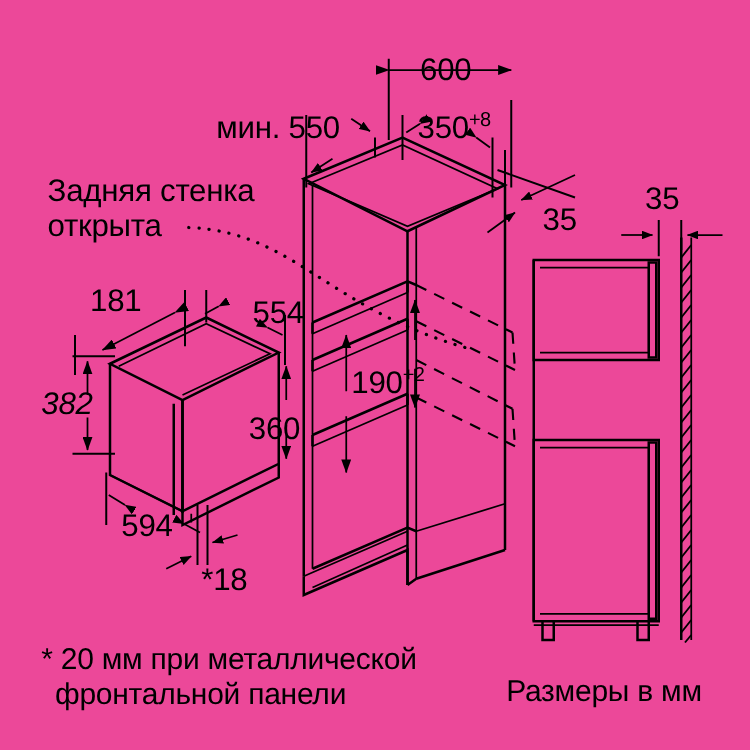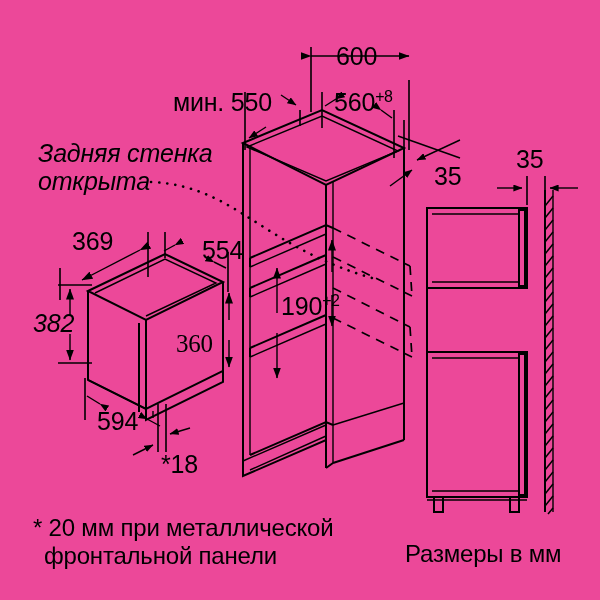--- a/index.html
+++ b/index.html
@@ -35,21 +35,21 @@
   
   .lbl {
     position: absolute;
     color: #000000;
     font-family: "Liberation Sans", sans-serif;
     white-space: nowrap;
     line-height: 1.16;
     letter-spacing: -0.2px;
   }
   .dim   { font-size: 25px; }
-  .note  { font-size: 25px; font-style: italic; }
+  .note  { font-size: 25px; }
   .foot  { font-size: 24px; text-align: right; }
   .sup   { font-size: 16px; vertical-align: super; letter-spacing: -0.5px; }
 </style>
 </head>
 <body>
 
 <div id="page">
 
   <svg class="drawing" viewBox="0 0 600 600">
 
@@ -257,38 +257,38 @@
       <path class="ln-ext" d="M527,176 L527,205"></path>
       <path class="ln-ext" d="M545,176 L545,200"></path>
       <path class="ln-thin" d="M497,188 L522,188" marker-end="url(#ahs)"></path>
       <path class="ln-thin" d="M578,188 L550,188" marker-end="url(#ahs)"></path>
     </g>
 
   </svg>
 
   <div class="lbl dim" style="left:336px; top:42px;">600</div>
 
-  <div class="lbl dim" style="left:334px; top:88px;"><span>560</span><span class="sup">+8</span></div>
+  <div class="lbl dim" style="left:334px; top:88px;"><span>350</span><span class="sup">+8</span></div>
 
   <div class="lbl dim" style="left:173px; top:88px;">мин. 550</div>
 
   <div class="lbl note" style="left:38px; top:139px;">Задняя стенка</div>
   <div class="lbl note" style="left:38px; top:167px;text-align:center;">открыта</div>
 
   <div class="lbl dim" style="left:434px; top:162px;">35</div>
 
   <div class="lbl dim" style="left:516px; top:145px;">35</div>
 
-  <div class="lbl dim" style="left:72px; top:227px;">369</div>
+  <div class="lbl dim" style="left:72px; top:227px;">181</div>
 
   <div class="lbl dim" style="left:165px; top:236px;padding-left:37px;">554</div>
 
   <div class="lbl dim" style="left:33px; top:309px;font-style:italic;">382</div>
 
-  <div class="lbl dim" style="left:176px; top:329px;font-family:Liberation Serif, serif;">360</div>
+  <div class="lbl dim" style="left:199px; top:329px;">360</div>
 
   <div class="lbl dim" style="left:97px; top:407px;">594</div>
 
   <div class="lbl dim" style="left:161px; top:450px;">*18</div>
 
   <div class="lbl dim" style="left:281px; top:292px;"><span>190</span><span class="sup">+2</span></div>
 
   <div class="lbl foot" style="left:33px; top:514px;">* 20 мм при металлической</div>
   <div class="lbl foot" style="left:44px; top:542px;">фронтальной панели</div>
 

